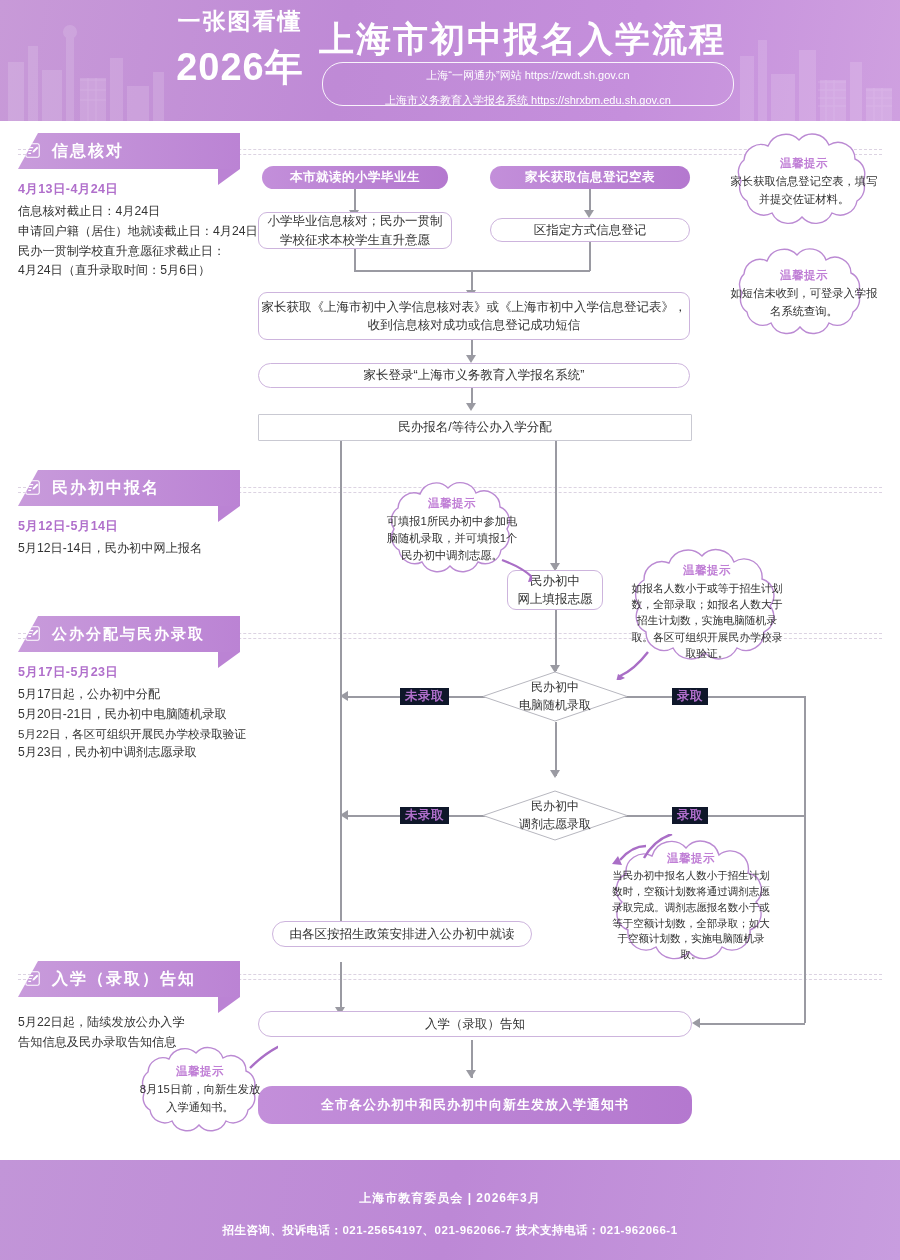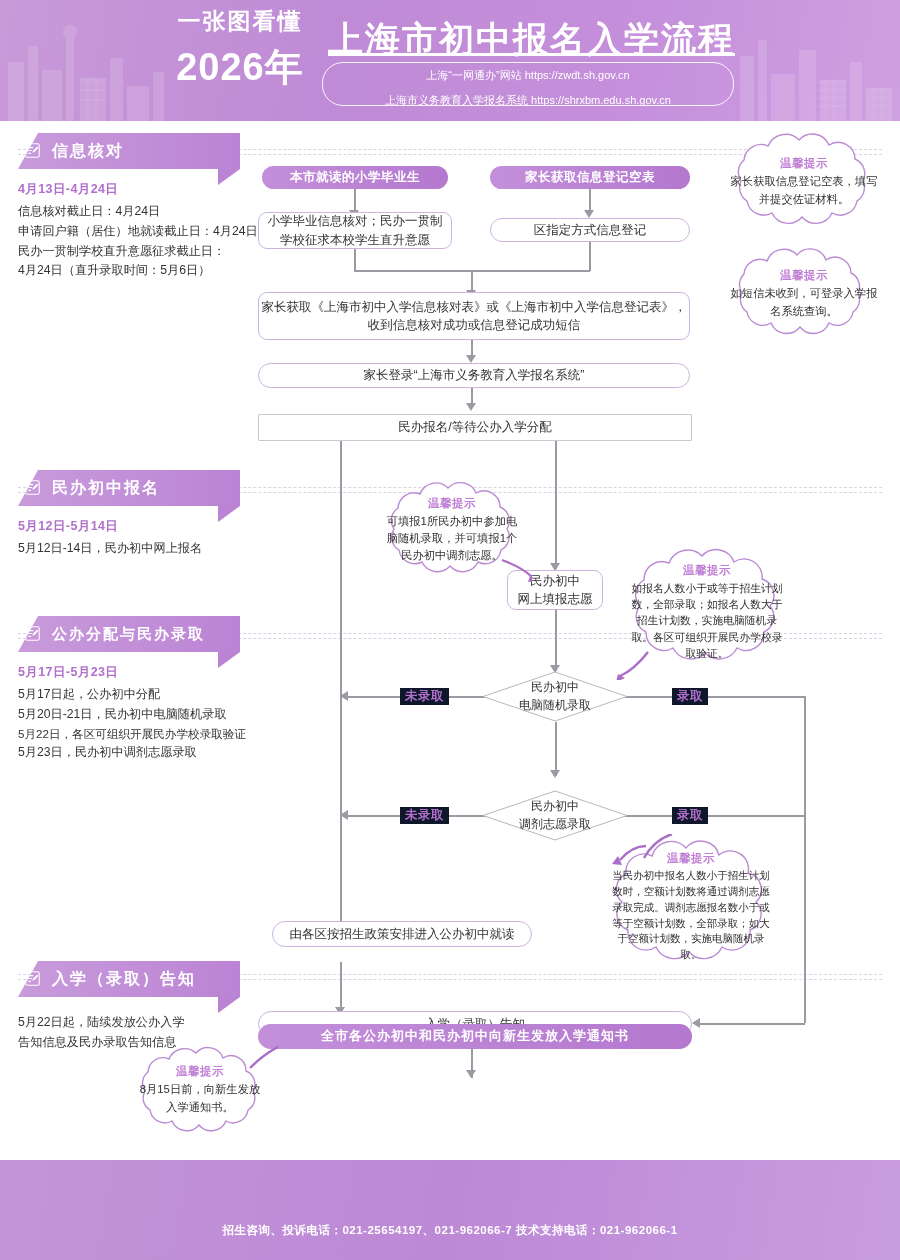--- a/index.html
+++ b/index.html
@@ -18,22 +18,22 @@
     background:linear-gradient(100deg,#c89ad8 0%,#bf8ad6 38%,#c58fdc 70%,#cfa0e0 100%);
     overflow:hidden;
   }
   .skyline{position:absolute;left:0;top:0;width:900px;height:121px;opacity:.30;}
   .hdr-left{
     position:absolute;left:150px;top:8px;width:180px;text-align:center;color:#fff;
   }
   .hdr-kicker{font-size:23px;letter-spacing:2px;line-height:1.2;font-weight:bold;}
   .hdr-year{font-size:38px;font-weight:bold;line-height:1.05;letter-spacing:1px;margin-top:12px;}
   .hdr-title{
-    position:absolute;left:328px;top:16px;color:#fff;
-    font-size:35px;font-weight:bold;letter-spacing:2px;white-space:nowrap;text-decoration:underline;
+    position:absolute;left:319px;top:16px;color:#fff;
+    font-size:35px;font-weight:bold;letter-spacing:2px;white-space:nowrap;
   }
   .hdr-urlbox{
     position:absolute;left:322px;top:62px;width:410px;height:42px;
     border:1px solid rgba(255,255,255,.9);border-radius:21px;
     display:flex;flex-direction:column;justify-content:center;align-items:center;
   }
   .hdr-url{color:#fff;font-size:11px;line-height:1.55;white-space:nowrap;margin-top:8px;}
 
   
   .footer{
@@ -351,21 +351,21 @@
   </div>
 
   <div class="node cap" style="left:272px;top:921px;width:260px;height:26px;">
     <span>由各区按招生政策安排进入公办初中就读</span>
   </div>
 
   <div class="node cap" style="left:258px;top:1011px;width:434px;height:26px;">
     <span>入学（录取）告知</span>
   </div>
 
-  <div class="node pill-wide" style="left:258px;top:1024px;width:434px;height:25px;">
+  <div class="node pill-wide" style="left:258px;top:1086px;width:434px;height:38px;">
     <span>全市各公办初中和民办初中向新生发放入学通知书</span>
   </div>
 
   <div class="cloud" style="left:716px;top:132px;width:176px;height:100px;">
     <svg width="176" height="100" viewBox="0 0 176 100">
       <path d="M28 28 a17 17 0 0 1 24 -14 a19 19 0 0 1 31 -6 a18 18 0 0 1 30 5 a17 17 0 0 1 26 14
                a16 16 0 0 1 8 22 a16 16 0 0 1 -6 20 a17 17 0 0 1 -25 12 a18 18 0 0 1 -30 4
                a18 18 0 0 1 -30 -4 a17 17 0 0 1 -25 -12 a16 16 0 0 1 -6 -20 a16 16 0 0 1 3 -21 z" fill="#ffffff" stroke="#bb8ad3" stroke-width="1.4"></path>
     </svg>
     <div class="ct">
@@ -437,16 +437,17 @@
       <path d="M128 24 q16 -16 34 -24" fill="none" stroke="#a96ec6" stroke-width="2.4"></path>
       <path d="M158 -4 l8 -2 l-4 9 z" fill="#a96ec6"></path>
     </svg>
     <div class="ct">
       <div class="ct-title">温馨提示</div>
       <div class="ct-body">8月15日前，向新生发放入学通知书。</div>
     </div>
   </div>
 
   <div class="footer">
+    <div class="foot1">上海市教育委员会  |  2026年3月</div>
     <div class="foot2">招生咨询、投诉电话：021-25654197、021-962066-7    技术支持电话：021-962066-1</div>
   </div>
 
 </div>
 
 </body></html>

